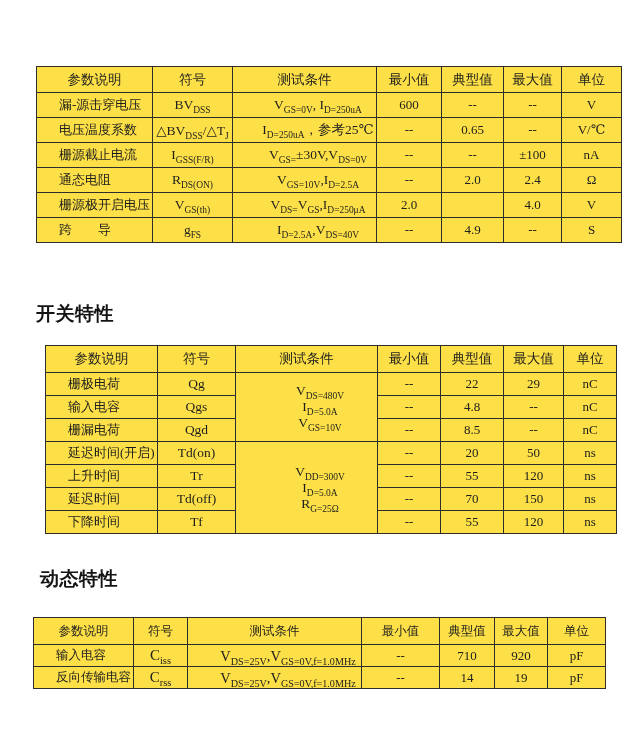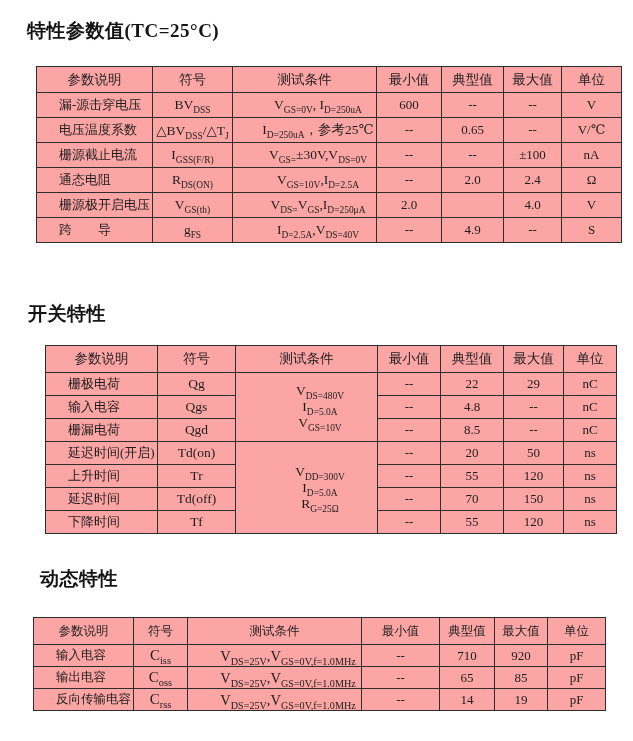--- a/index.html
+++ b/index.html
@@ -5,25 +5,25 @@
   html,body{margin:0;padding:0;background:#ffffff;}
   .page{
     position:relative;width:633px;height:741px;background:#ffffff;overflow:hidden;
     font-family:"Liberation Serif","DejaVu Serif",serif;color:#1d1d1d;
   }
   .sec-title{
     position:absolute;margin:0;font-size:19px;line-height:22px;font-weight:bold;color:#141414;
     letter-spacing:0.5px;white-space:nowrap;
   }
   #title1{left:27px;top:20px;}
-  #title2{left:28px;top:303px;}
+  #title2{left:36px;top:303px;}
   #title3{left:40px;top:568px;}
 
   table.tbl{
-    position:absolute;border-collapse:collapse;table-layout:fixed;background:#fca5a5;
+    position:absolute;border-collapse:collapse;table-layout:fixed;background:#fde047;
   }
   .tbl th,.tbl td{
     border:1px solid #2d2d2d;text-align:center;vertical-align:middle;
     font-weight:normal;padding:0 2px;overflow:hidden;white-space:nowrap;
   }
   .tbl th{font-size:13.5px;}
   .tbl td.param{text-align:left;padding-left:22px;font-size:13px;}
   .tbl td.sym{font-size:13.5px;}
   .tbl td.cond{font-size:13.5px;padding-left:29px;}
   .tbl td.val{font-size:13px;}
@@ -53,21 +53,20 @@
   .t3 th{font-size:12.5px;}
   .t3 td.param{font-size:12.5px;}
   .t3 td.sym{font-size:15px;margin-top:38px;}
   .t3 td.cond{font-size:14.5px;}
 </style>
 </head>
 <body>
 
 <div class="page">
 
-  <h2 class="sec-title" id="title1">特性参数值(TC=25°C)</h2>
   <table class="tbl t1" id="table1">
     <colgroup>
         <col>
         <col>
         <col>
         <col>
         <col>
         <col>
         <col>
       </colgroup>
@@ -272,31 +271,20 @@
           <td class="sym">C<sub>iss</sub></td>
           <td class="cond" rowspan="1">
             <div class="cond-line">V<sub>DS=25V</sub>,V<sub>GS=0V,f=1.0MHz</sub></div>
           </td>
           <td class="val">--</td>
           <td class="val">710</td>
           <td class="val">920</td>
           <td class="val">pF</td>
         </tr>
         <tr>
-          <td class="param">输出电容</td>
-          <td class="sym">C<sub>oss</sub></td>
-          <td class="cond" rowspan="1">
-            <div class="cond-line">V<sub>DS=25V</sub>,V<sub>GS=0V,f=1.0MHz</sub></div>
-          </td>
-          <td class="val">--</td>
-          <td class="val">65</td>
-          <td class="val">85</td>
-          <td class="val">pF</td>
-        </tr>
-        <tr>
           <td class="param">反向传输电容</td>
           <td class="sym">C<sub>rss</sub></td>
           <td class="cond" rowspan="1">
             <div class="cond-line">V<sub>DS=25V</sub>,V<sub>GS=0V,f=1.0MHz</sub></div>
           </td>
           <td class="val">--</td>
           <td class="val">14</td>
           <td class="val">19</td>
           <td class="val">pF</td>
         </tr>

